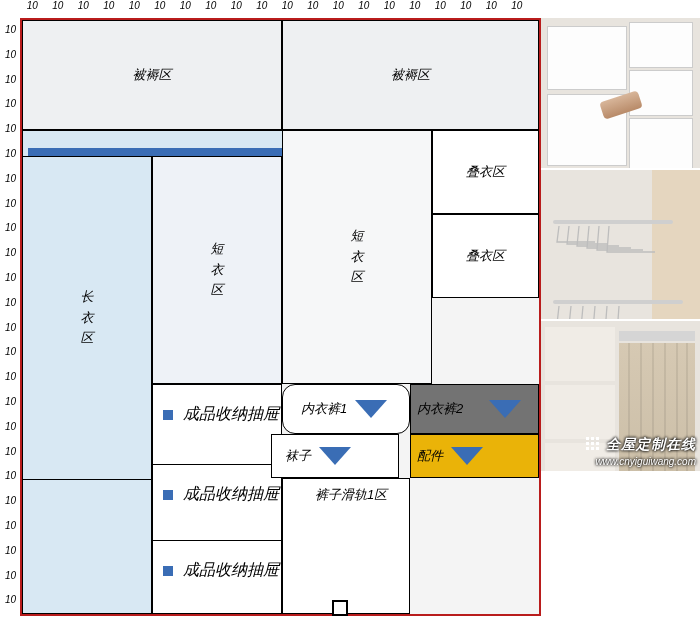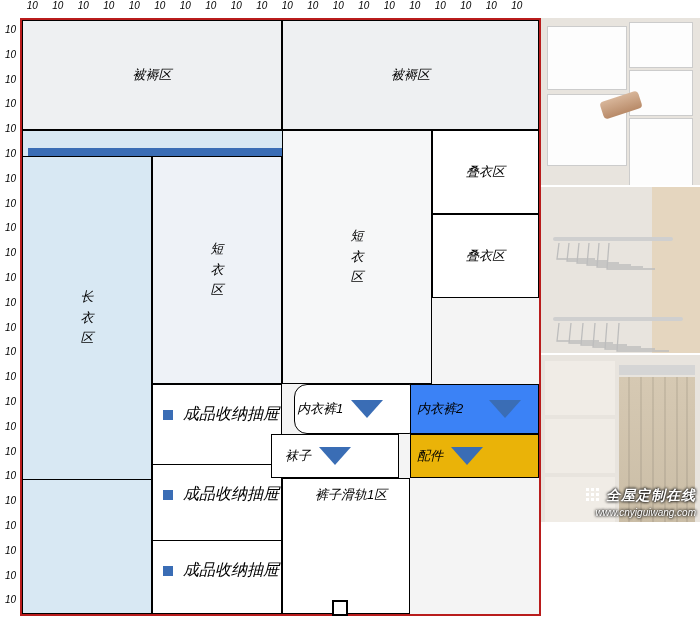--- a/index.html
+++ b/index.html
@@ -91,21 +91,21 @@
     display: inline-block;
     vertical-align: middle;
     margin-left: 6px;
   }
   .arrow svg { display: block; }
   .photos {
     position: absolute;
     right: 0;
     top: 18px;
     width: 159px;
-    height: 504px;
+    height: 453px;
     display: flex;
     flex-direction: column;
     gap: 2px;
   }
   .photo {
     flex: 1;
     position: relative;
     background: #e8e4de;
     overflow: hidden;
   }
@@ -244,29 +244,29 @@
       <span class="sq"></span>
       <span>成品收纳抽屉</span>
     </div>
     <div class="drawer-row" style="left:131px; top:520px; width:128px; height:60px;">
       <span class="sq"></span>
       <span>成品收纳抽屉</span>
     </div>
 
     <div class="zone bg-blue" style="left:0; top:460px; width:130px; height:134px; border-top:none;"></div>
 
-    <div class="zone" style="left:272px; top:364px; width:128px; height:50px; background:#fff; justify-content:flex-start; padding-left:2px;border-radius:13px;">
+    <div class="zone" style="left:260px; top:364px; width:128px; height:50px; background:#fff; justify-content:flex-start; padding-left:18px;border-radius:13px;">
       <span>内衣裤1</span>
       <span class="arrow">
         <svg width="36" height="22">
             <polygon points="2,2 34,2 18,20" fill="#3a6db5"></polygon>
           </svg>
       </span>
     </div>
-    <div class="zone" style="left:388px; top:364px; width:129px; height:50px; background:#3b82f6; justify-content:flex-start; padding-left:6px;gap:18px;">
+    <div class="zone" style="left:388px; top:364px; width:129px; height:50px; background:#737373; justify-content:flex-start; padding-left:6px;gap:18px;">
       <span>内衣裤2</span>
       <span class="arrow">
         <svg width="36" height="22">
             <polygon points="2,2 34,2 18,20" fill="#3a6db5"></polygon>
           </svg>
       </span>
     </div>
     <div class="zone" style="left:249px; top:414px; width:128px; height:44px; background:#fff; justify-content:flex-start; padding-left:13px;">
       <span>袜子</span>
       <span class="arrow">

